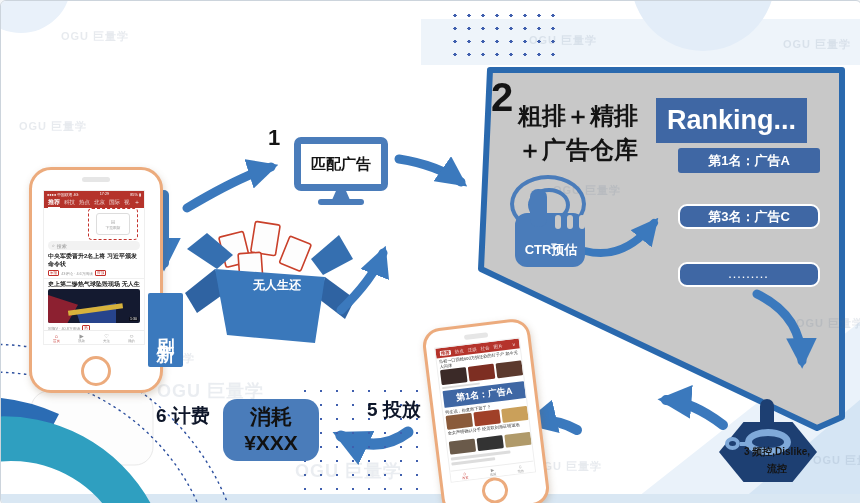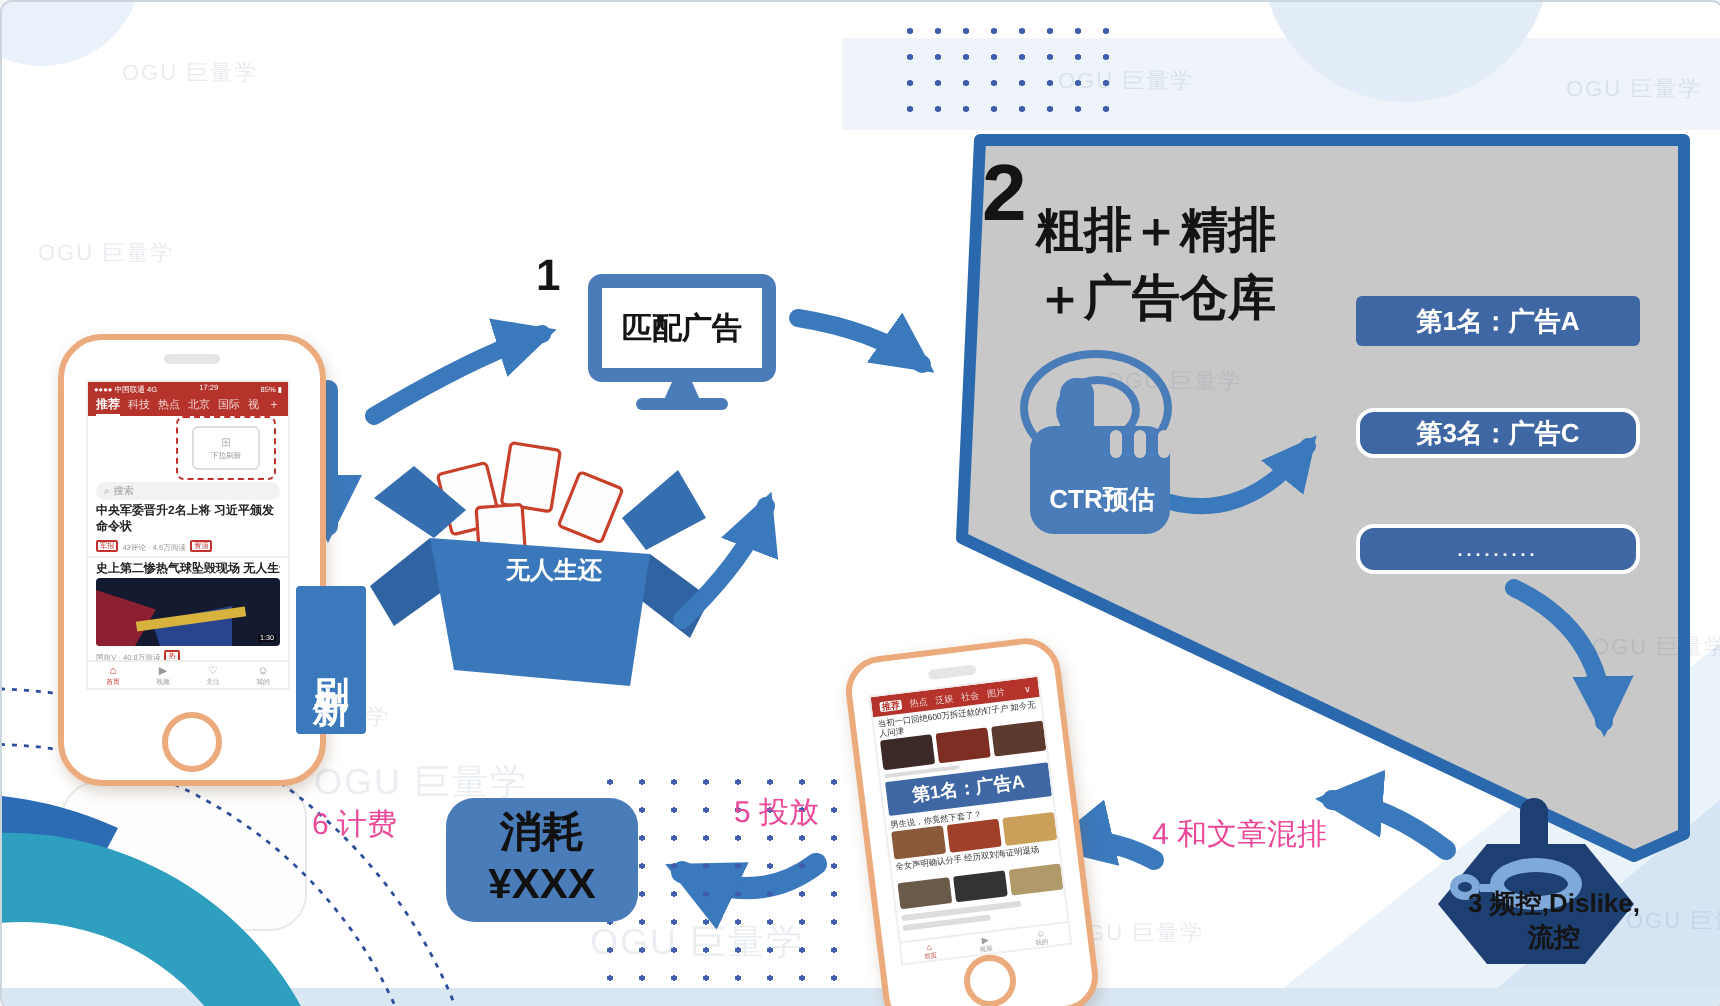--- a/index.html
+++ b/index.html
@@ -1,27 +1,27 @@
 <!DOCTYPE html>
 <html style="--title-red: #b42323; --accent-blue: #3b79bd; --box-blue: #4a7cba; --rank-blue: #3f67a4; --panel-gray: #c8c8c8; --panel-border: #2a69ae; --navy: #1d3f72; --app-red: #b5332b; --peach: #ecab7d; --teal: #2f9fc0; --dot-blue: #3f5fae;"><head>
 <meta charset="utf-8">
 <style>
   html,body{margin:0;padding:0;background:#f4f6f8;}
   .slide{position:relative;width:860px;height:503px;background:#ffffff;border:1px solid #ccd4dc;
          border-radius:6px;overflow:hidden;font-family:"Liberation Sans",sans-serif;}
   .abs{position:absolute;}
   .title{position:absolute;left:18px;top:12px;font-size:19px;font-weight:800;
          color:var(--title-red);letter-spacing:1px;margin:0;}
-  .wm{position:absolute;font-size:11px;font-weight:400;color:#5c7390;opacity:.14;
+  .wm{position:absolute;font-size:11px;font-weight:700;color:#5c7390;opacity:.14;
       letter-spacing:1px;white-space:nowrap;pointer-events:none;}
   .wm.big{font-size:18px;opacity:.12;}
   .dots{position:absolute;background-image:radial-gradient(var(--dot-blue) 1.5px,transparent 1.6px);}
   .dots-top{left:447px;top:8px;width:113px;height:50px;background-size:14px 13px;}
   .dots-bottom{left:296px;top:383px;width:130px;height:112px;background-size:16px 14px;}
-  .lbl{position:absolute;font-weight:400;color:#ec4899;font-size:15px;white-space:nowrap;}
+  .lbl{position:absolute;font-weight:700;color:#0f172a;font-size:19px;white-space:nowrap;}
   .num1{position:absolute;left:267px;top:124px;font-size:22px;font-weight:800;color:#141414;}
   .num2{position:absolute;left:490px;top:74px;font-size:40px;font-weight:800;color:#141414;}
   .step2txt{position:absolute;left:517px;top:98px;font-size:24px;font-weight:800;color:#141414;
             line-height:34px;white-space:nowrap;}
   
   .monitor{position:absolute;left:293px;top:136px;width:94px;height:54px;background:#fff;
            border:7px solid var(--box-blue);border-radius:7px;display:flex;align-items:center;
            justify-content:center;font-size:15px;font-weight:800;color:#141414;box-sizing:border-box;}
   .mon-neck{position:absolute;left:331px;top:190px;width:18px;height:9px;background:var(--box-blue);
             clip-path:polygon(22% 0,78% 0,100% 100%,0 100%);}
@@ -49,21 +49,21 @@
            font-size:13px;font-weight:800;}
   
   .joy-base{position:absolute;left:718px;top:421px;width:98px;height:60px;background:var(--navy);
             clip-path:polygon(25% 0,75% 0,100% 50%,75% 100%,25% 100%,0 50%);}
   .joy-ring{position:absolute;left:744px;top:428px;width:46px;height:26px;border:7px solid #7fa9d9;
             border-radius:50%;box-sizing:border-box;}
   .joy-stick{position:absolute;left:759px;top:398px;width:14px;height:46px;background:var(--navy);border-radius:7px;}
   .joy-dot{position:absolute;left:724px;top:436px;width:15px;height:13px;border:4px solid #7fa9d9;
            border-radius:50%;box-sizing:border-box;}
   .joy-bar{position:absolute;left:739px;top:441px;width:8px;height:4px;background:#7fa9d9;}
-  .joy-txt{position:absolute;left:712px;top:442px;width:128px;text-align:center;font-size:13px;
+  .joy-txt{position:absolute;left:712px;top:442px;width:128px;text-align:center;font-size:10px;
            font-weight:800;color:#141414;line-height:17px;}
   
   .consume{position:absolute;left:222px;top:398px;width:96px;height:62px;background:var(--box-blue);
            border-radius:14px;display:flex;flex-direction:column;align-items:center;justify-content:center;
            color:#111;font-size:21px;font-weight:800;line-height:26px;}
   
   .phone{position:absolute;background:#fff;border:3px solid var(--peach);border-radius:22px;
          box-shadow:1px 3px 7px rgba(120,90,60,.25);}
   .speaker{position:absolute;top:7px;left:50%;transform:translateX(-50%);width:28px;height:5px;
            border-radius:3px;background:#e6e6e6;}
@@ -242,20 +242,21 @@
   <div class="mon-base"></div>
 
   <div class="warehouse-lbl">无人生还</div>
 
   <div class="num2">2</div>
   <div class="step2txt">
     <div>粗排＋精排</div>
     <div>＋广告仓库</div>
   </div>
 
+  <div class="rank-header">Ranking...</div>
   <div class="rank-row" style="top:147px">第1名：广告A</div>
   <div class="rank-row bordered" style="top:203px">第3名：广告C</div>
   <div class="rank-row bordered dotsrow" style="top:261px">.........</div>
 
   <div class="ripple" style="left:509px;top:174px;width:76px;height:58px"></div>
   <div class="ripple" style="left:527px;top:187px;width:42px;height:34px"></div>
   <div class="palm"></div>
   <div class="finger"></div>
   <div class="slot" style="left:554px"></div>
   <div class="slot" style="left:566px"></div>
@@ -268,24 +269,20 @@
   <div class="joy-dot"></div>
   <div class="joy-bar"></div>
   <div class="joy-txt">
     <div>
       <span>3</span>
       <span>频控,Dislike,</span>
     </div>
     <div>流控</div>
   </div>
 
-  <div class="lbl" style="left:575px;top:407px">
-    <span>4</span>
-    <span>和文章混排</span>
-  </div>
   <div class="lbl" style="left:366px;top:396px">
     <span>5</span>
     <span>投放</span>
   </div>
   <div class="lbl" style="left:155px;top:402px">
     <span>6</span>
     <span>计费</span>
   </div>
 
   <div class="consume">

